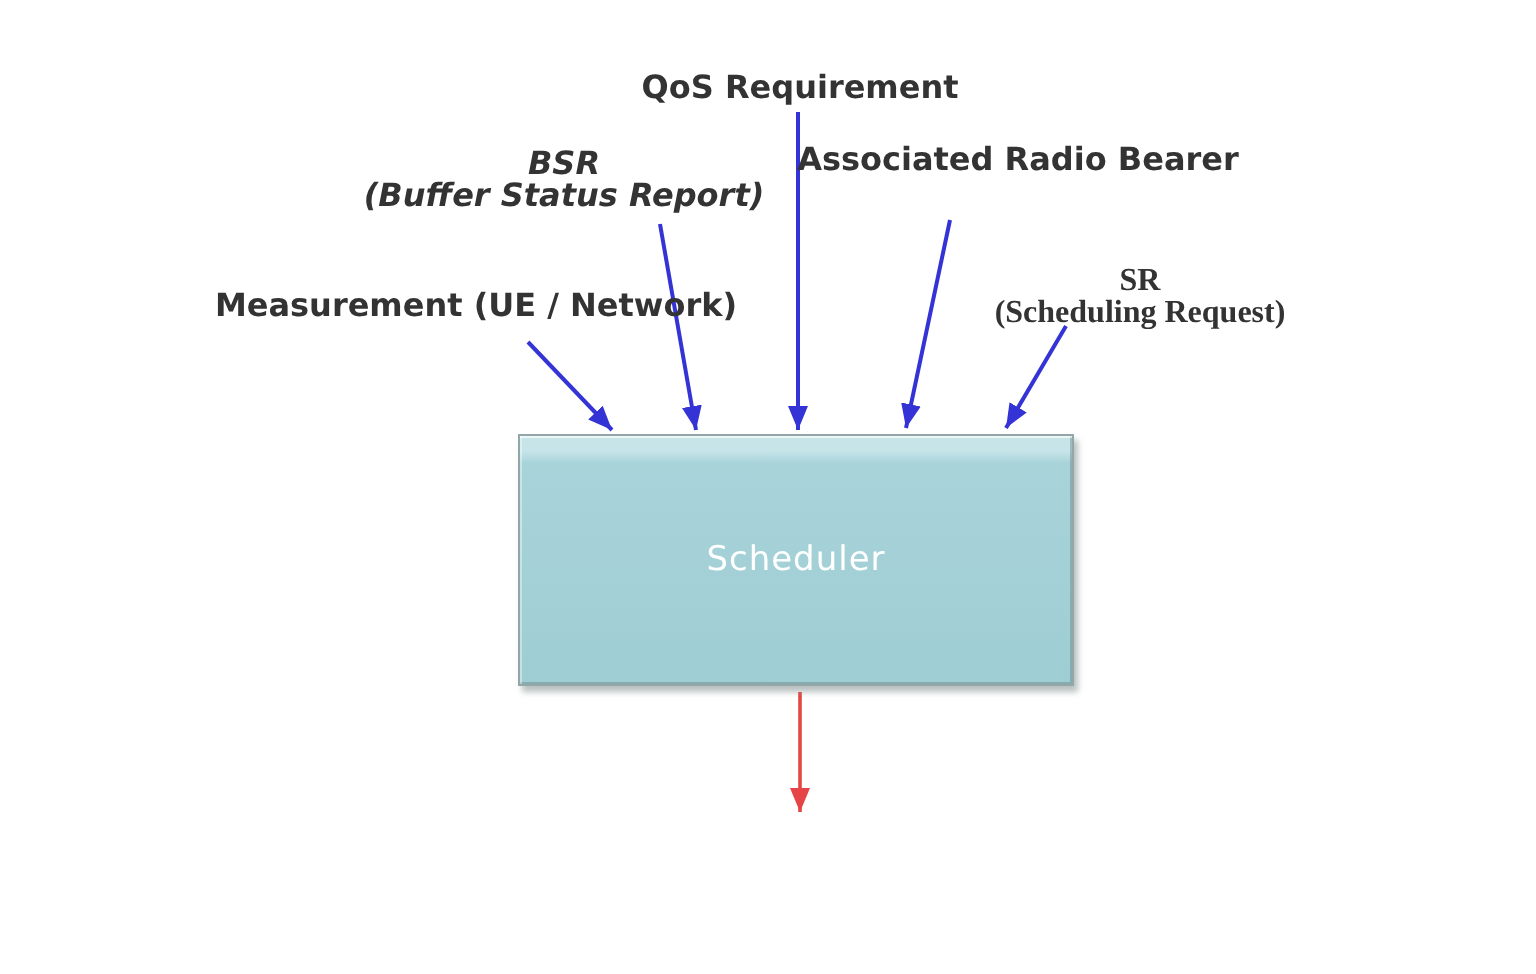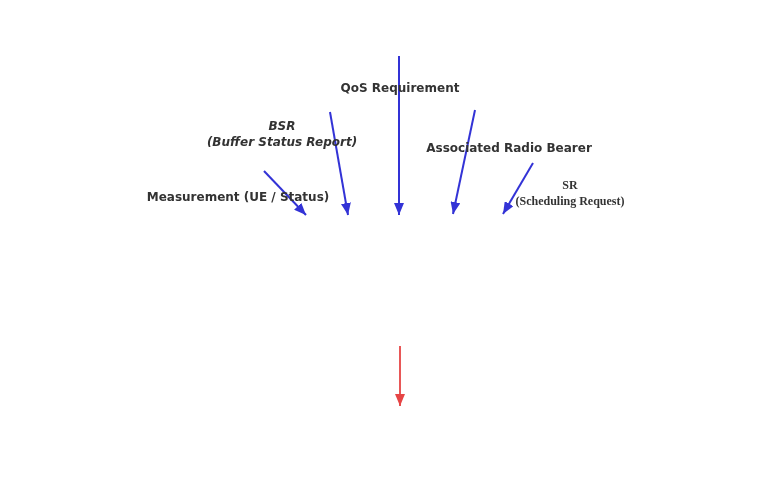--- a/index.html
+++ b/index.html
@@ -19,32 +19,31 @@
     position: absolute;
     left: 0;
     top: 0;
     width: 768px;
     height: 487px;
     pointer-events: none;
   }
   .lbl {
     position: absolute;
     transform: translateX(-50%);
-    font-size: 12px;
+    font-size: 16px;
     font-weight: bold;
     color: #333333;
     line-height: 16px;
     text-align: center;
     white-space: pre-line;
-    margin-top: 44px;
   }
   .lbl-measurement { left: 238px; top: 145px; }
   .lbl-bsr         { left: 282px; top: 74px; font-style: italic;  }
   .lbl-qos         { left: 400px; top: 36px;  }
-  .lbl-arb         { left: 509px; top: 96px;  }
+  .lbl-arb         { left: 509px; top: 72px;  }
   .lbl-sr          { left: 570px; top: 133px; font-family: Liberation Serif, serif; }
   .lbl-output      { left: 402px; top: 418px; }
   .scheduler-box {
     position: absolute;
     left: 259px;
     top: 217px;
     width: 278px;
     height: 126px;
     display: flex;
     align-items: center;
@@ -82,27 +81,30 @@
 
     <line x1="264" y1="171" x2="306" y2="215" stroke-width="2" marker-end="url(#ah-blue)" stroke="#3333d6"></line>
     <line x1="330" y1="112" x2="348" y2="215" stroke-width="2" marker-end="url(#ah-blue)" stroke="#3333d6"></line>
     <line x1="399" y1="56" x2="399" y2="215" stroke-width="2" marker-end="url(#ah-blue)" stroke="#3333d6"></line>
     <line x1="475" y1="110" x2="453" y2="214" stroke-width="2" marker-end="url(#ah-blue)" stroke="#3333d6"></line>
     <line x1="533" y1="163" x2="503" y2="214" stroke-width="2" marker-end="url(#ah-blue)" stroke="#3333d6"></line>
 
     <line x1="400" y1="346" x2="400" y2="406" stroke-width="1.8" marker-end="url(#ah-red)" stroke="#e64545"></line>
   </svg>
 
-  <div class="lbl lbl-measurement">Measurement (UE / Status)</div>
+  <div class="lbl lbl-measurement">Measurement (UE / Network)</div>
 
   <div class="lbl lbl-bsr">BSR
 (Buffer Status Report)</div>
 
   <div class="lbl lbl-qos">QoS Requirement</div>
 
   <div class="lbl lbl-arb">Associated Radio Bearer</div>
 
   <div class="lbl lbl-sr">SR
 (Scheduling Request)</div>
 
+  <div class="scheduler-box">
+    <span>Scheduler</span>
+  </div>
 
 
 </div>
 
 </body></html>

